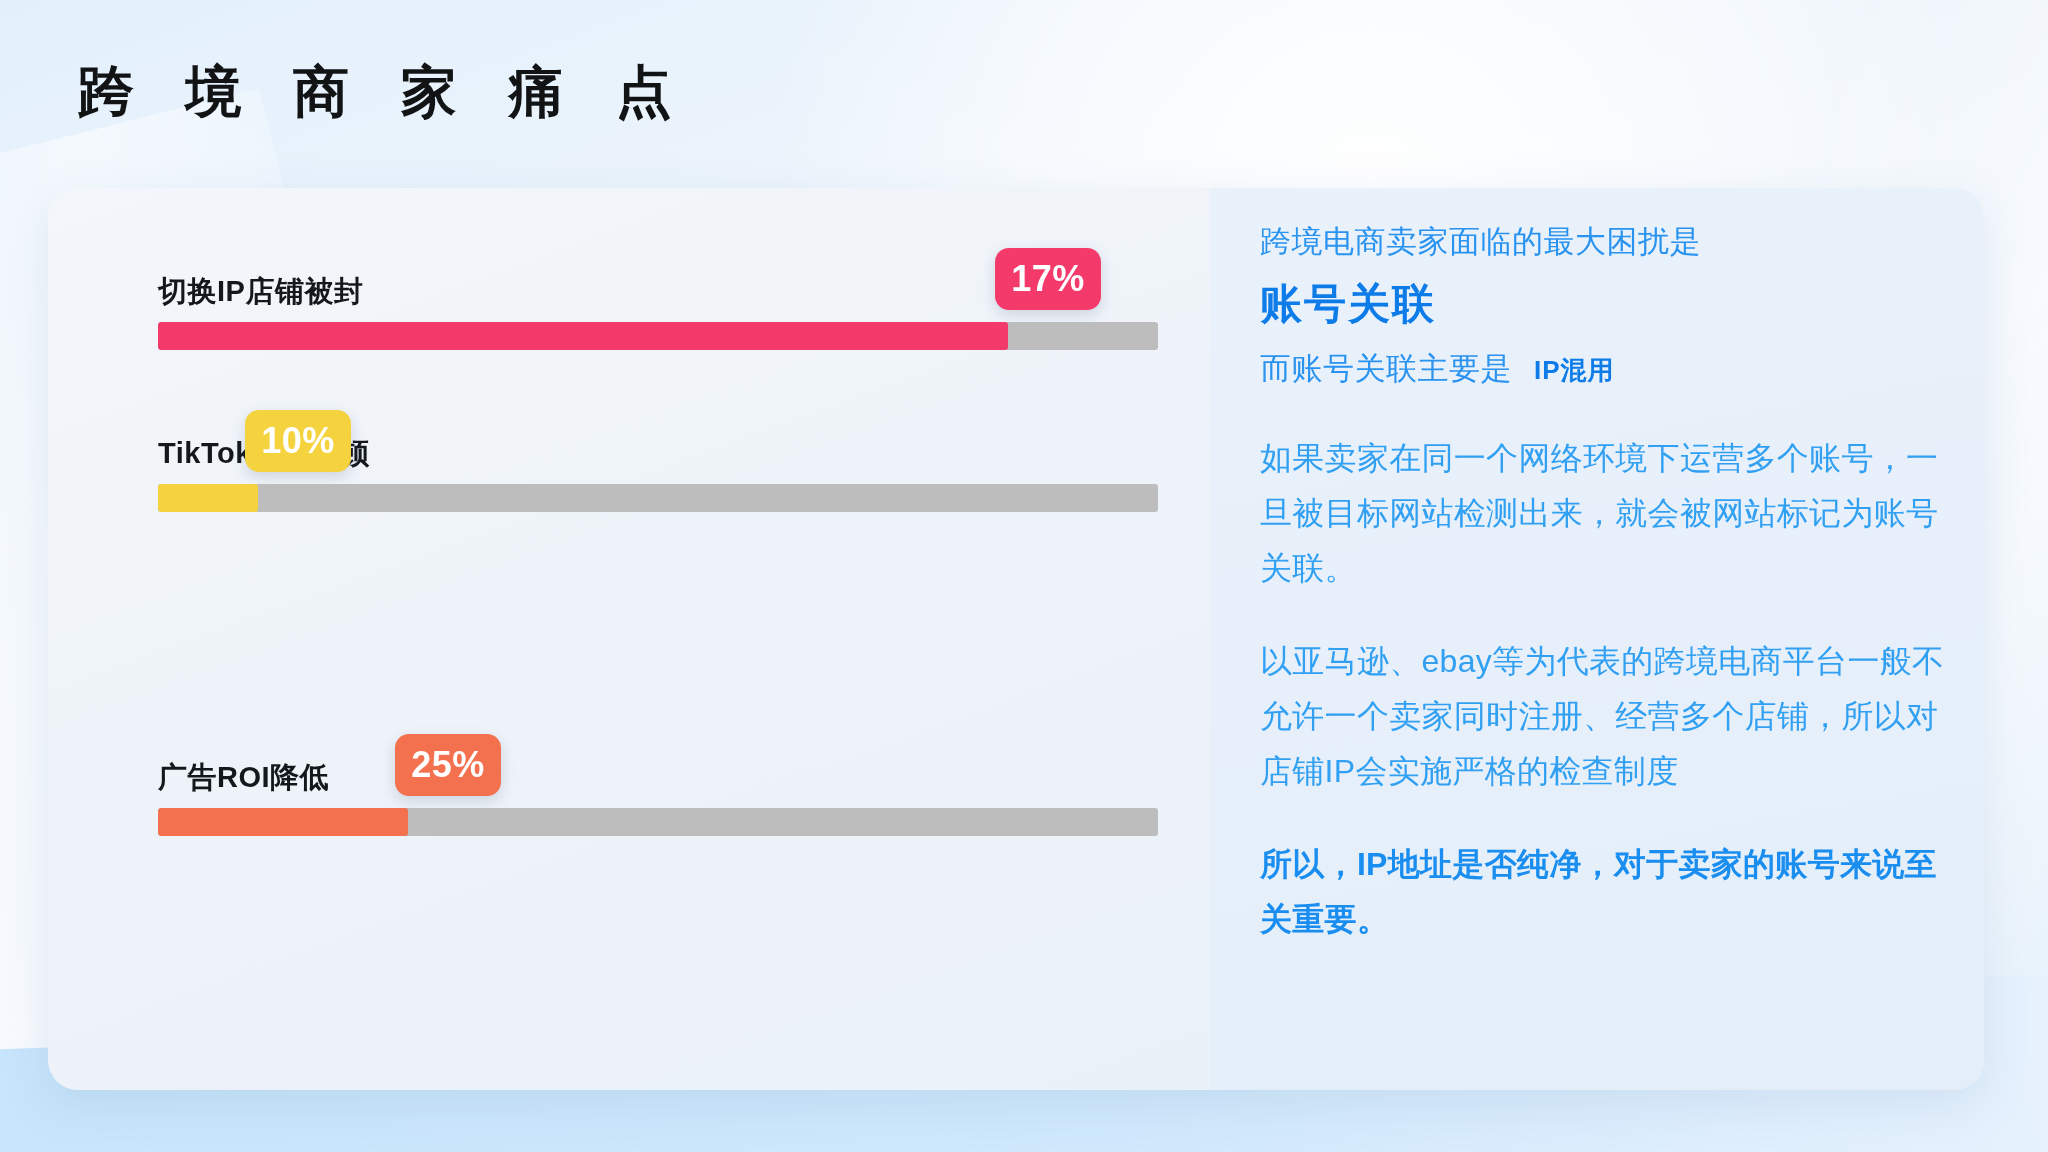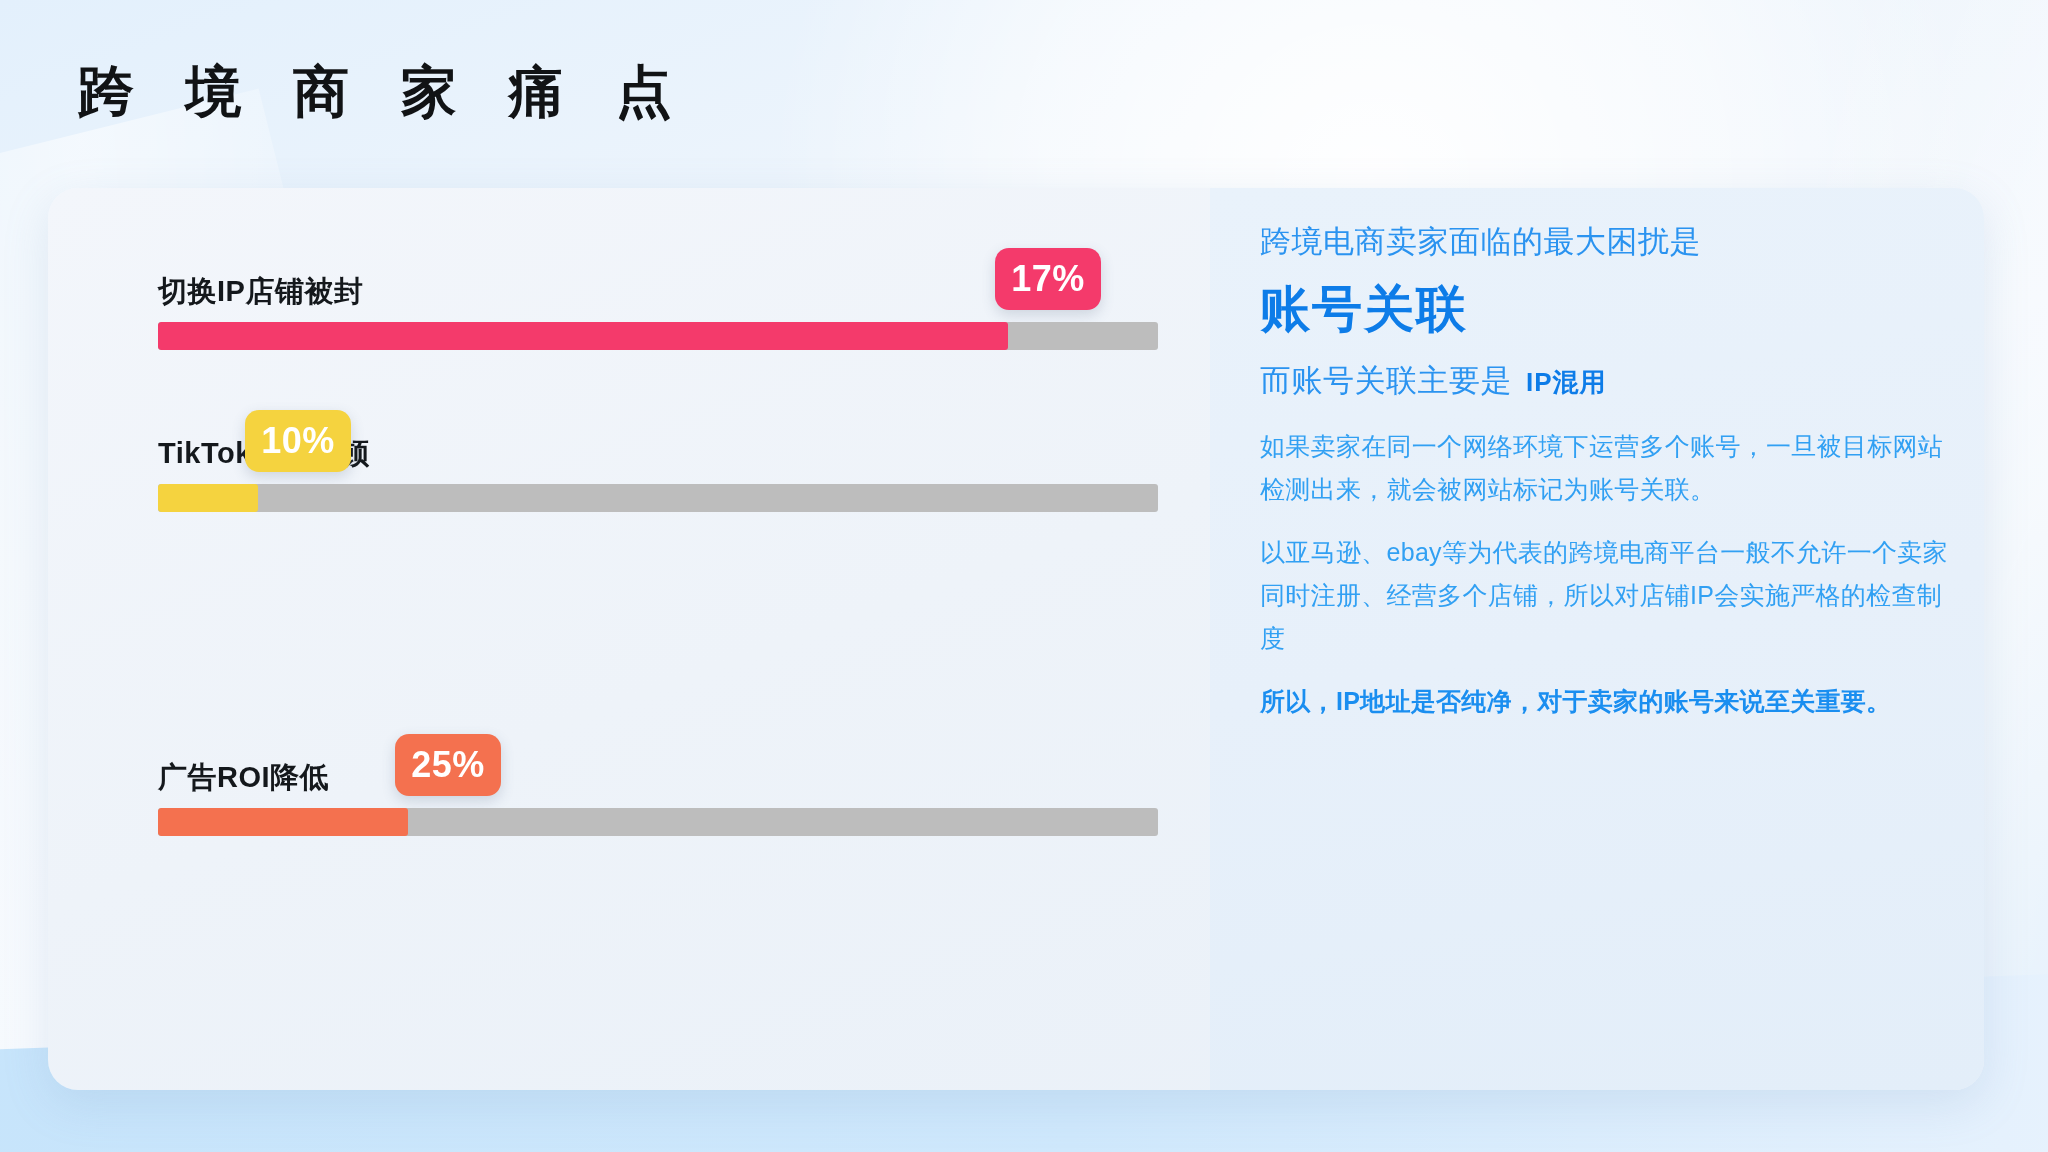--- a/index.html
+++ b/index.html
@@ -147,49 +147,49 @@
     left: 50px; top: 30px;
     width: 700px;
   }
   .tp-line-1 {
     font-size: 31px;
     color: #2a93f0;
     line-height: 1.55;
     letter-spacing: .5px;
   }
   .tp-headline {
-    font-size: 50px;
+    font-size: 42px;
     font-weight: 900;
     color: #0d7ce8;
     line-height: 1.5;
     letter-spacing: 2px;
     margin-top: 6px;
   }
   .tp-line-3 {
     font-size: 31px;
     color: #2a93f0;
     line-height: 1.55;
     letter-spacing: .5px;
     margin-top: 10px;
     display:flex;
     align-items: baseline;
-    gap: 14px;
+    gap: 22px;
   }
   .tp-line-3 .strong {
     font-size: 26px;
     font-weight: 900;
     color: #0d7ce8;
     letter-spacing: 1px;
   }
   .tp-para {
-    font-size: 25px;
+    font-size: 32px;
     color: #31a0f3;
     line-height: 1.72;
     letter-spacing: .3px;
-    margin-top: 20px;
+    margin-top: 38px;
     max-width: 700px;
   }
   .tp-para.bold {
     font-weight: 900;
     color: #1a8ef0;
   }
 </style>
 </head>
 <body>
 

